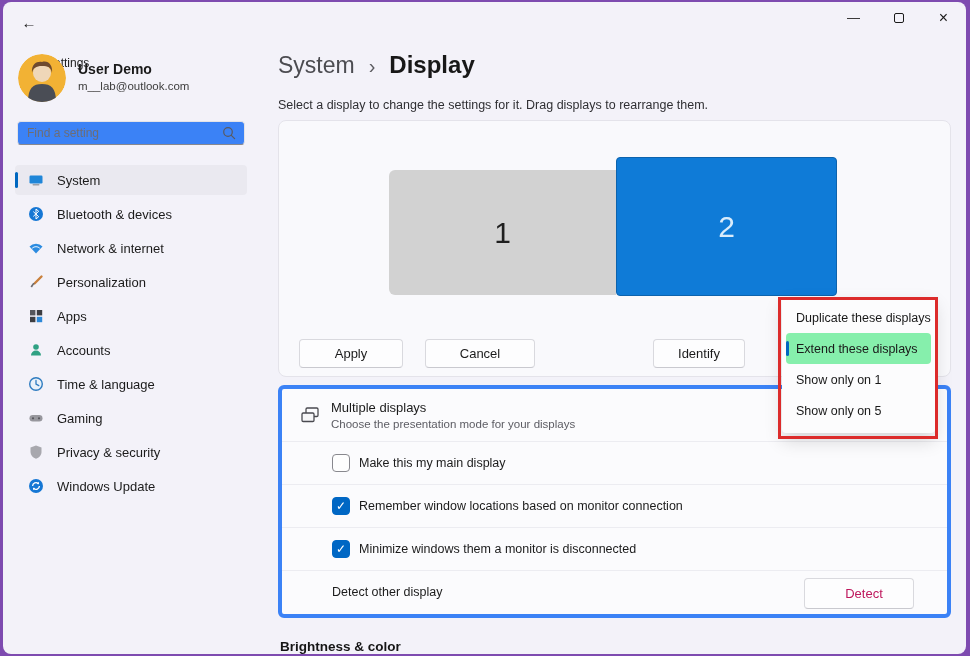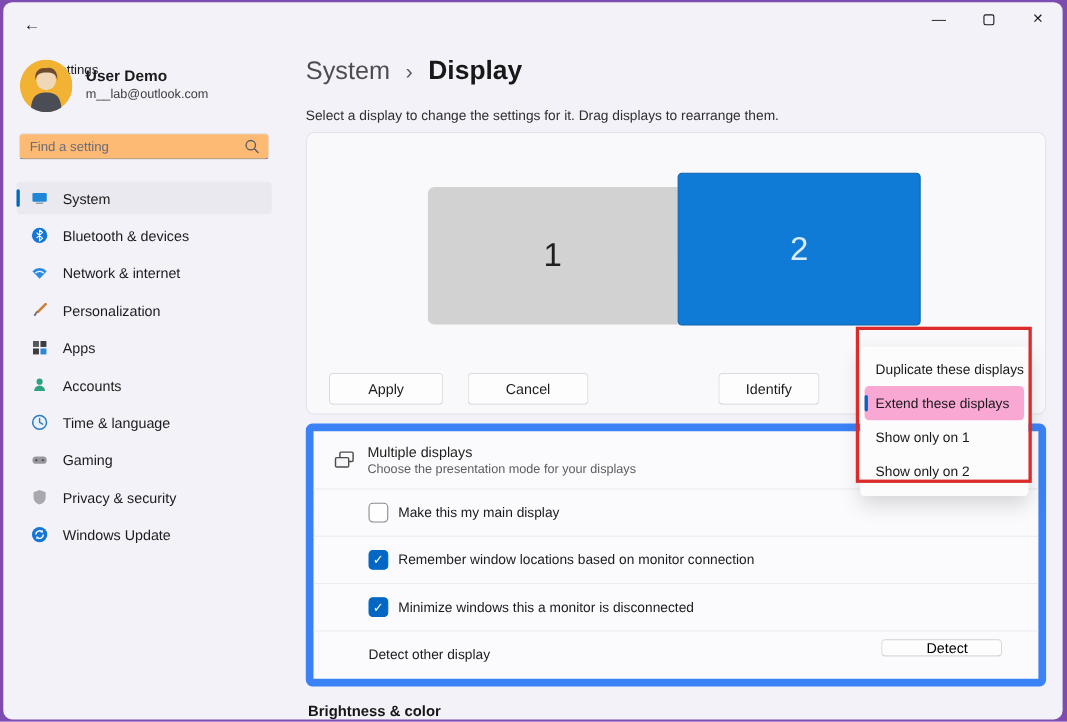--- a/index.html
+++ b/index.html
@@ -25,21 +25,21 @@
   .win-ctl { width:45px; height:31px; display:flex; align-items:center; justify-content:center;
     font-size:13px; color:#1a1a1a; cursor:pointer; }
   .maximize-glyph { width:10px; height:10px; border:1px solid #1a1a1a; border-radius:2px; }
 
   
   .sidebar { position:absolute; left:12px; top:48px; width:232px; }
   .profile { position:relative; height:58px; }
   .avatar { position:absolute; left:3px; top:4px; width:48px; height:48px; border-radius:50%; overflow:hidden; }
   .profile-name { position:absolute; left:63px; top:11px; font-size:14px; font-weight:bold; color:#1a1a1a; }
   .profile-email { position:absolute; left:63px; top:30px; font-size:11.5px; color:#3d3d3d; }
-  .searchbox { position:relative; margin:13px 2px 12px 2px; height:24px; background:#fdba74;
+  .searchbox { position:relative; margin:13px 2px 12px 2px; height:24px; background:#3b82f6;
     border:1px solid #e3e3e7; border-bottom:1px solid #88888e; border-radius:4px; }
   .searchbox input { position:absolute; left:9px; top:0; width:185px; height:22px; border:none; outline:none;
     font-family:"Liberation Sans", sans-serif; font-size:12px; color:#1b1b1b; background:transparent; }
   .searchbox input::placeholder { color:#6d6d75; opacity:1; }
   .search-icon { position:absolute; right:8px; top:4px; }
   .nav { margin-top:20px; }
   .nav-item { position:relative; height:30px; margin-bottom:4px; border-radius:4px;
     display:flex; align-items:center; padding-left:13px; cursor:pointer; }
   .nav-item.selected { background:#eae9f0; }
   .nav-item.selected::before { content:""; position:absolute; left:0; top:7px; width:3px; height:16px;
@@ -63,53 +63,53 @@
   .monitor-2 { left:337px; top:36px; width:221px; height:139px; background:#0f7bd7;
     border:1.5px solid #0d63ad; border-radius:4px; color:#d9ecfb; }
   .card-btn { position:absolute; top:218px; height:29px; background:#fdfdfe; border:1px solid #d9d9de;
     border-bottom-color:#c9c9cf; border-radius:4px; font-family:"Liberation Sans", sans-serif;
     font-size:13px; color:#1b1b1b; cursor:pointer; }
   .btn-apply { left:20px; width:104px; }
   .btn-cancel { left:146px; width:110px; }
   .btn-identify { left:374px; width:92px;text-align:center; }
 
   
-  .dropdown { position:absolute; left:779px; top:313px; width:153px; height:136px;
+  .dropdown { position:absolute; left:779px; top:295px; width:153px; height:136px;
     background:#fcfcfd; border-radius:4px; box-shadow:0 8px 18px rgba(0,0,0,.15);
     padding:5px 4px; z-index:40; }
   .dd-item { position:relative; height:31px; border-radius:4px; display:flex; align-items:center;
     padding-left:10px; font-size:12.5px; color:#191919; cursor:pointer; white-space:nowrap; }
-  .dd-item.selected { background:#f9a8d4; }
+  .dd-item.selected { background:#86efac; }
   .dd-item.selected::before { content:""; position:absolute; left:0; top:8px; width:3px; height:15px;
     border-radius:2px; background:#0067c0; }
   .annotation-box { position:absolute; left:775px; top:295px; width:160px; height:142px;
     border:3px solid #dc2b2b; z-index:50; pointer-events:none; }
 
   
   .settings-group { position:absolute; left:275px; top:383px; width:673px;
-    border:7px solid #3b82f6; border-radius:6px; overflow:hidden; background:#fbfbfd; }
+    border:4px solid #3b82f6; border-radius:6px; overflow:hidden; background:#fbfbfd; }
   .row { position:relative; border-bottom:1px solid #ececf1; }
   .row:last-child { border-bottom:none; }
   .row-header { height:53px; }
   .md-icon { position:absolute; left:17px; top:15px; }
   .row-title { position:absolute; left:49px; top:11px; font-size:13px; color:#1b1b1b; }
   .row-subtitle { position:absolute; left:49px; top:29px; font-size:11.5px; color:#5c5c63; }
   .row-check { height:43px; }
   .checkbox { position:absolute; left:50px; top:12px; width:18px; height:18px; border-radius:4px;
     border:1px solid #88888e; background:#fefefe; cursor:pointer;
     display:flex; align-items:center; justify-content:center; }
   .checkbox.checked { background:#0067c4; border-color:#0067c4; color:#fff; font-size:12px; }
   .checkbox .tick { display:none; }
   .checkbox.checked .tick { display:block; }
   .check-label { position:absolute; left:77px; top:14px; font-size:12.5px; color:#1b1b1b; }
   .row-detect { height:43px; }
   .detect-label { position:absolute; left:50px; top:14px; font-size:12.5px; color:#1b1b1b; }
-  .btn-detect { position:absolute; right:33px; top:7px; width:110px; height:16px;
+  .btn-detect { position:absolute; right:33px; top:7px; width:110px; height:31px;
     background:#fdfdfe; border:1px solid #d9d9de; border-bottom-color:#c9c9cf; border-radius:4px;
-    font-family:"Liberation Sans", sans-serif; font-size:13px; color:#000000; cursor:pointer;padding-left:10px; }
+    font-family:"Liberation Sans", sans-serif; font-size:13px; color:#be185d; cursor:pointer;padding-left:10px; }
 
   .section-heading { position:absolute; left:277px; top:637px; font-size:13.5px; font-weight:bold; color:#161616; }
 </style>
 </head>
 <body>
 
 <div class="window">
 
   <div class="titlebar">
     <div class="back-btn">←</div>
@@ -258,21 +258,21 @@
     <div class="monitor monitor-2">2</div>
     <button class="card-btn btn-apply">Apply</button>
     <button class="card-btn btn-cancel">Cancel</button>
     <button class="card-btn btn-identify">Identify</button>
   </div>
 
   <div class="dropdown">
     <div class="dd-item">Duplicate these displays</div>
     <div class="dd-item selected">Extend these displays</div>
     <div class="dd-item">Show only on 1</div>
-    <div class="dd-item">Show only on 2</div>
+    <div class="dd-item">Show only on 5</div>
   </div>
   <div class="annotation-box"></div>
 
   <div class="settings-group">
     <div class="row row-header">
       <span class="md-icon">
         <svg width="22" height="22" viewBox="0 0 22 22">
             <rect x="7" y="4" width="12" height="8.5" rx="1.2" fill="none" stroke="#4a4a50" stroke-width="1.3"></rect>
             <rect x="3" y="9" width="12" height="8.5" rx="1.2" fill="#f6f6f8" stroke="#4a4a50" stroke-width="1.3"></rect>
           </svg>
@@ -287,21 +287,21 @@
     <div class="row row-check">
       <span class="checkbox checked">
           <span class="tick">✓</span>
         </span>
       <span class="check-label">Remember window locations based on monitor connection</span>
     </div>
     <div class="row row-check">
       <span class="checkbox checked">
           <span class="tick">✓</span>
         </span>
-      <span class="check-label">Minimize windows this a monitor is disconnected</span>
+      <span class="check-label">Minimize windows them a monitor is disconnected</span>
     </div>
     <div class="row row-detect">
       <span class="detect-label">Detect other display</span>
       <button class="btn-detect">Detect</button>
     </div>
   </div>
 
   <div class="section-heading">Brightness &amp; color</div>
 
 </div>

